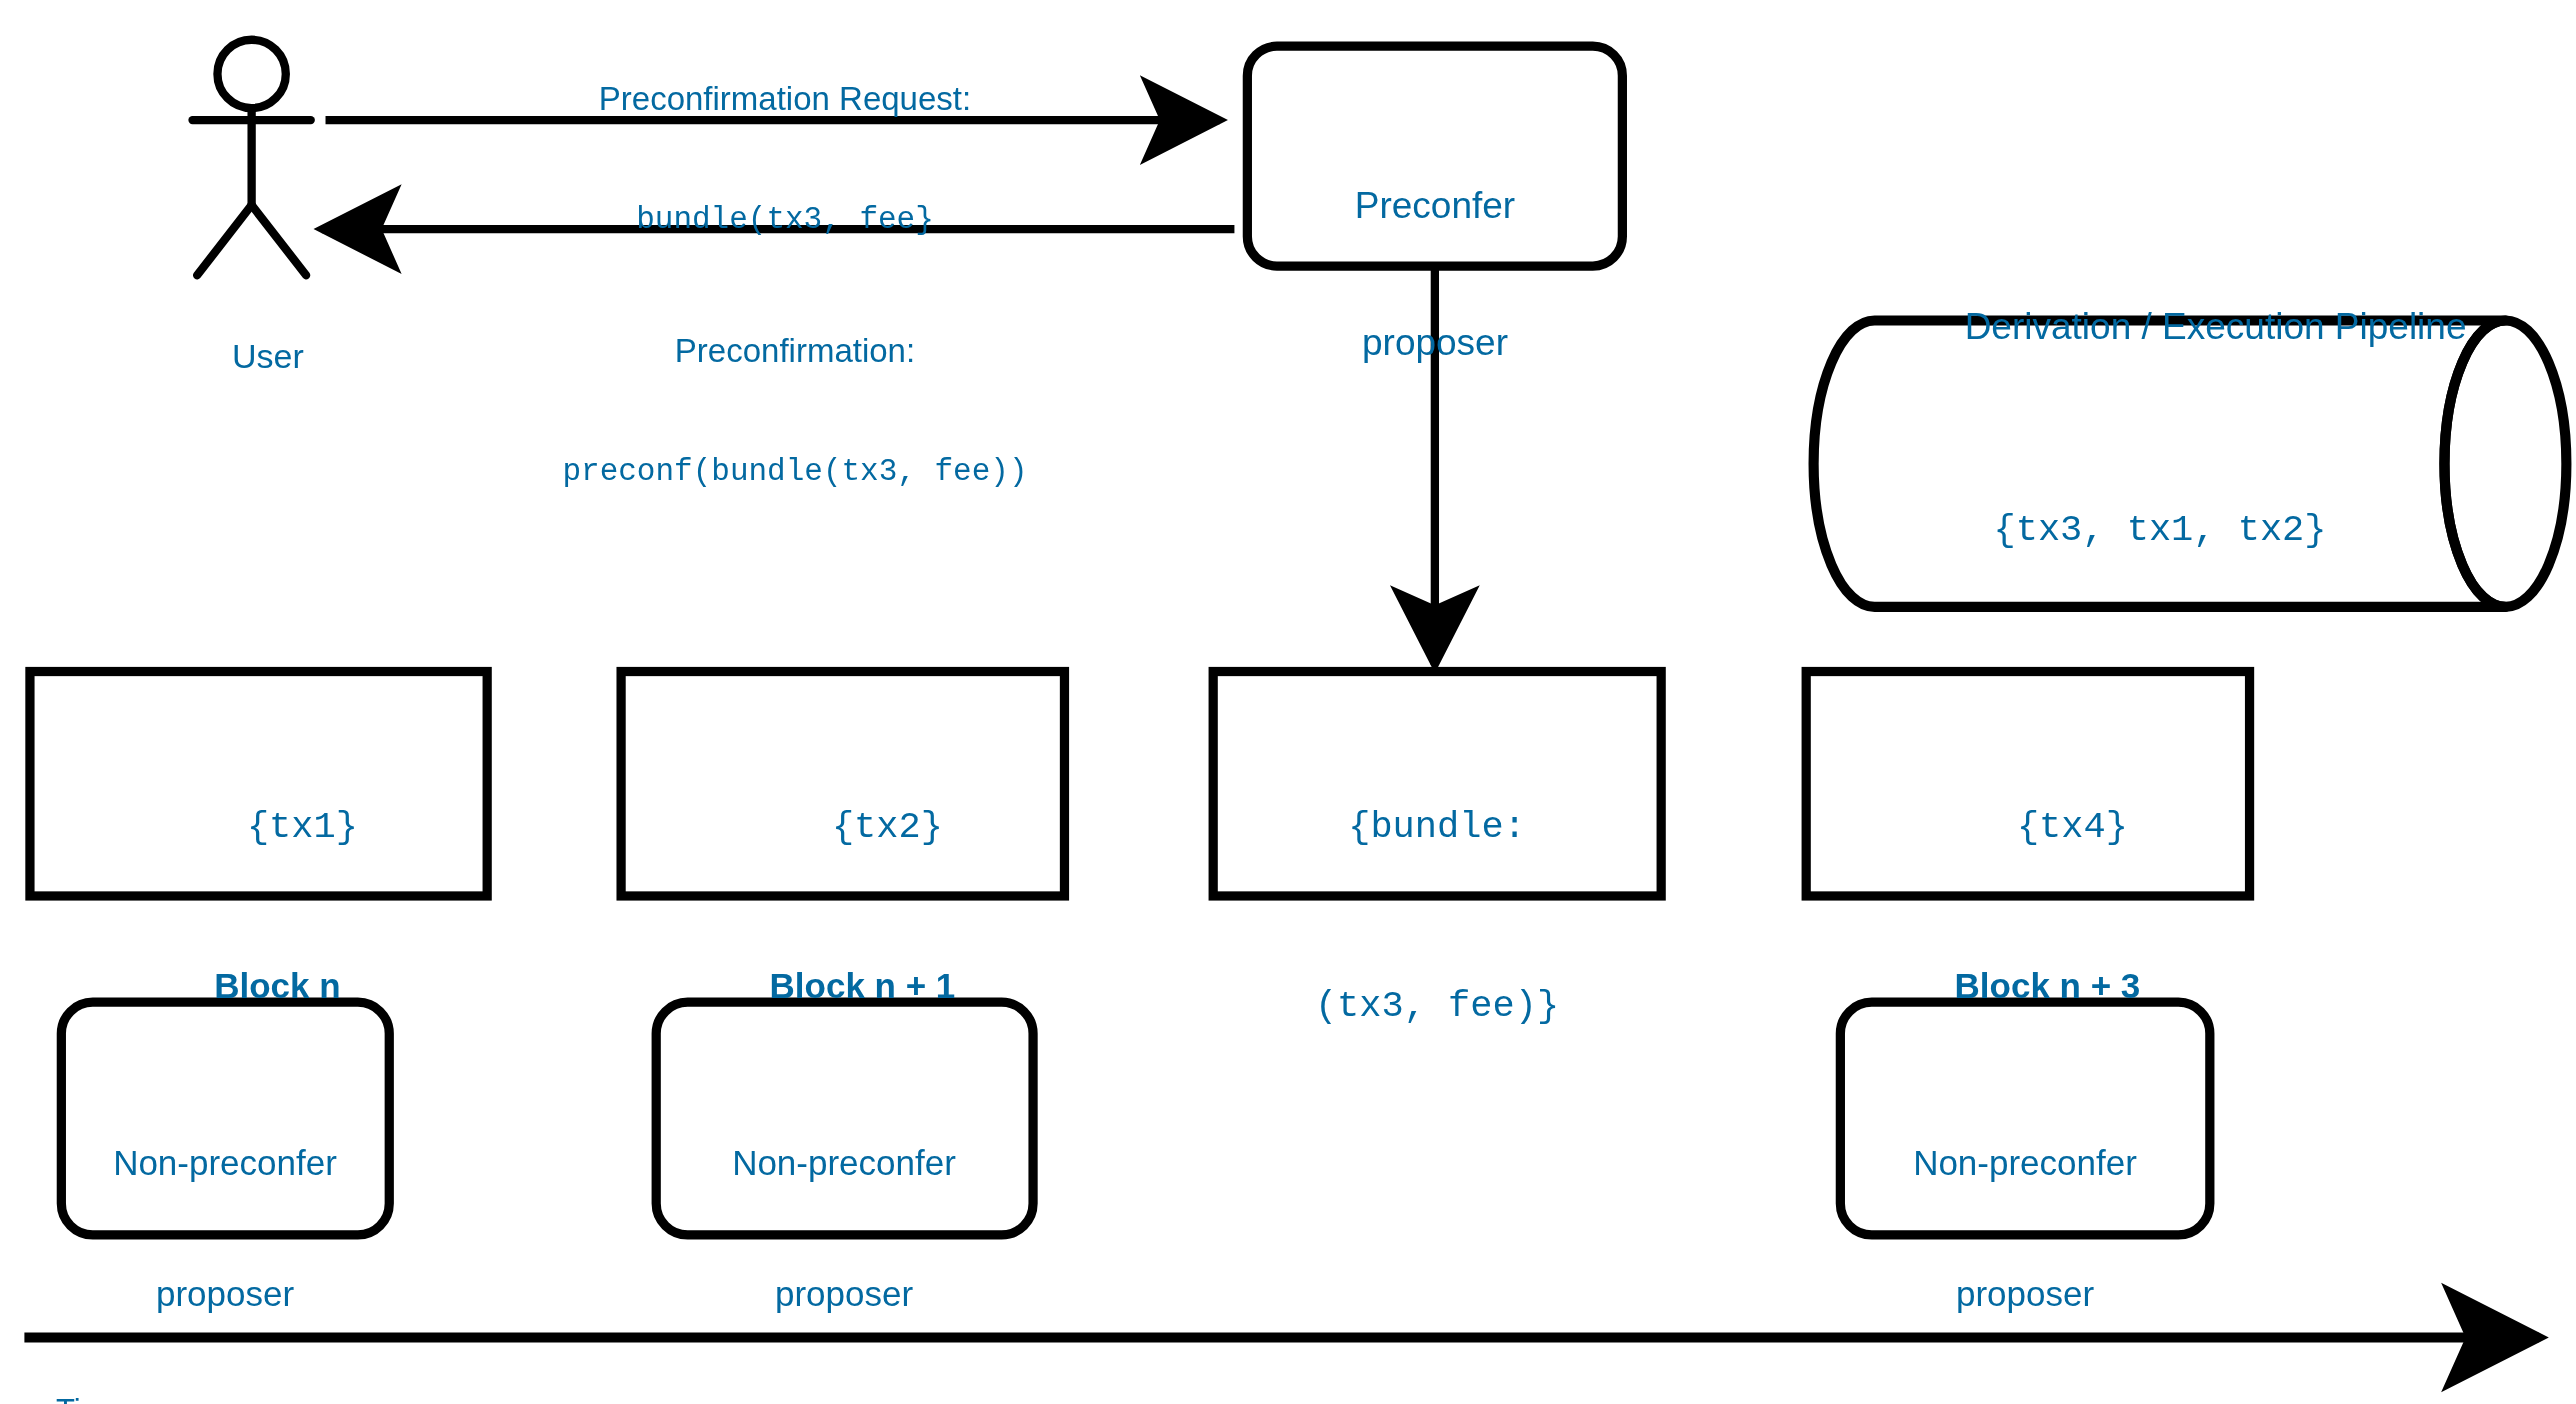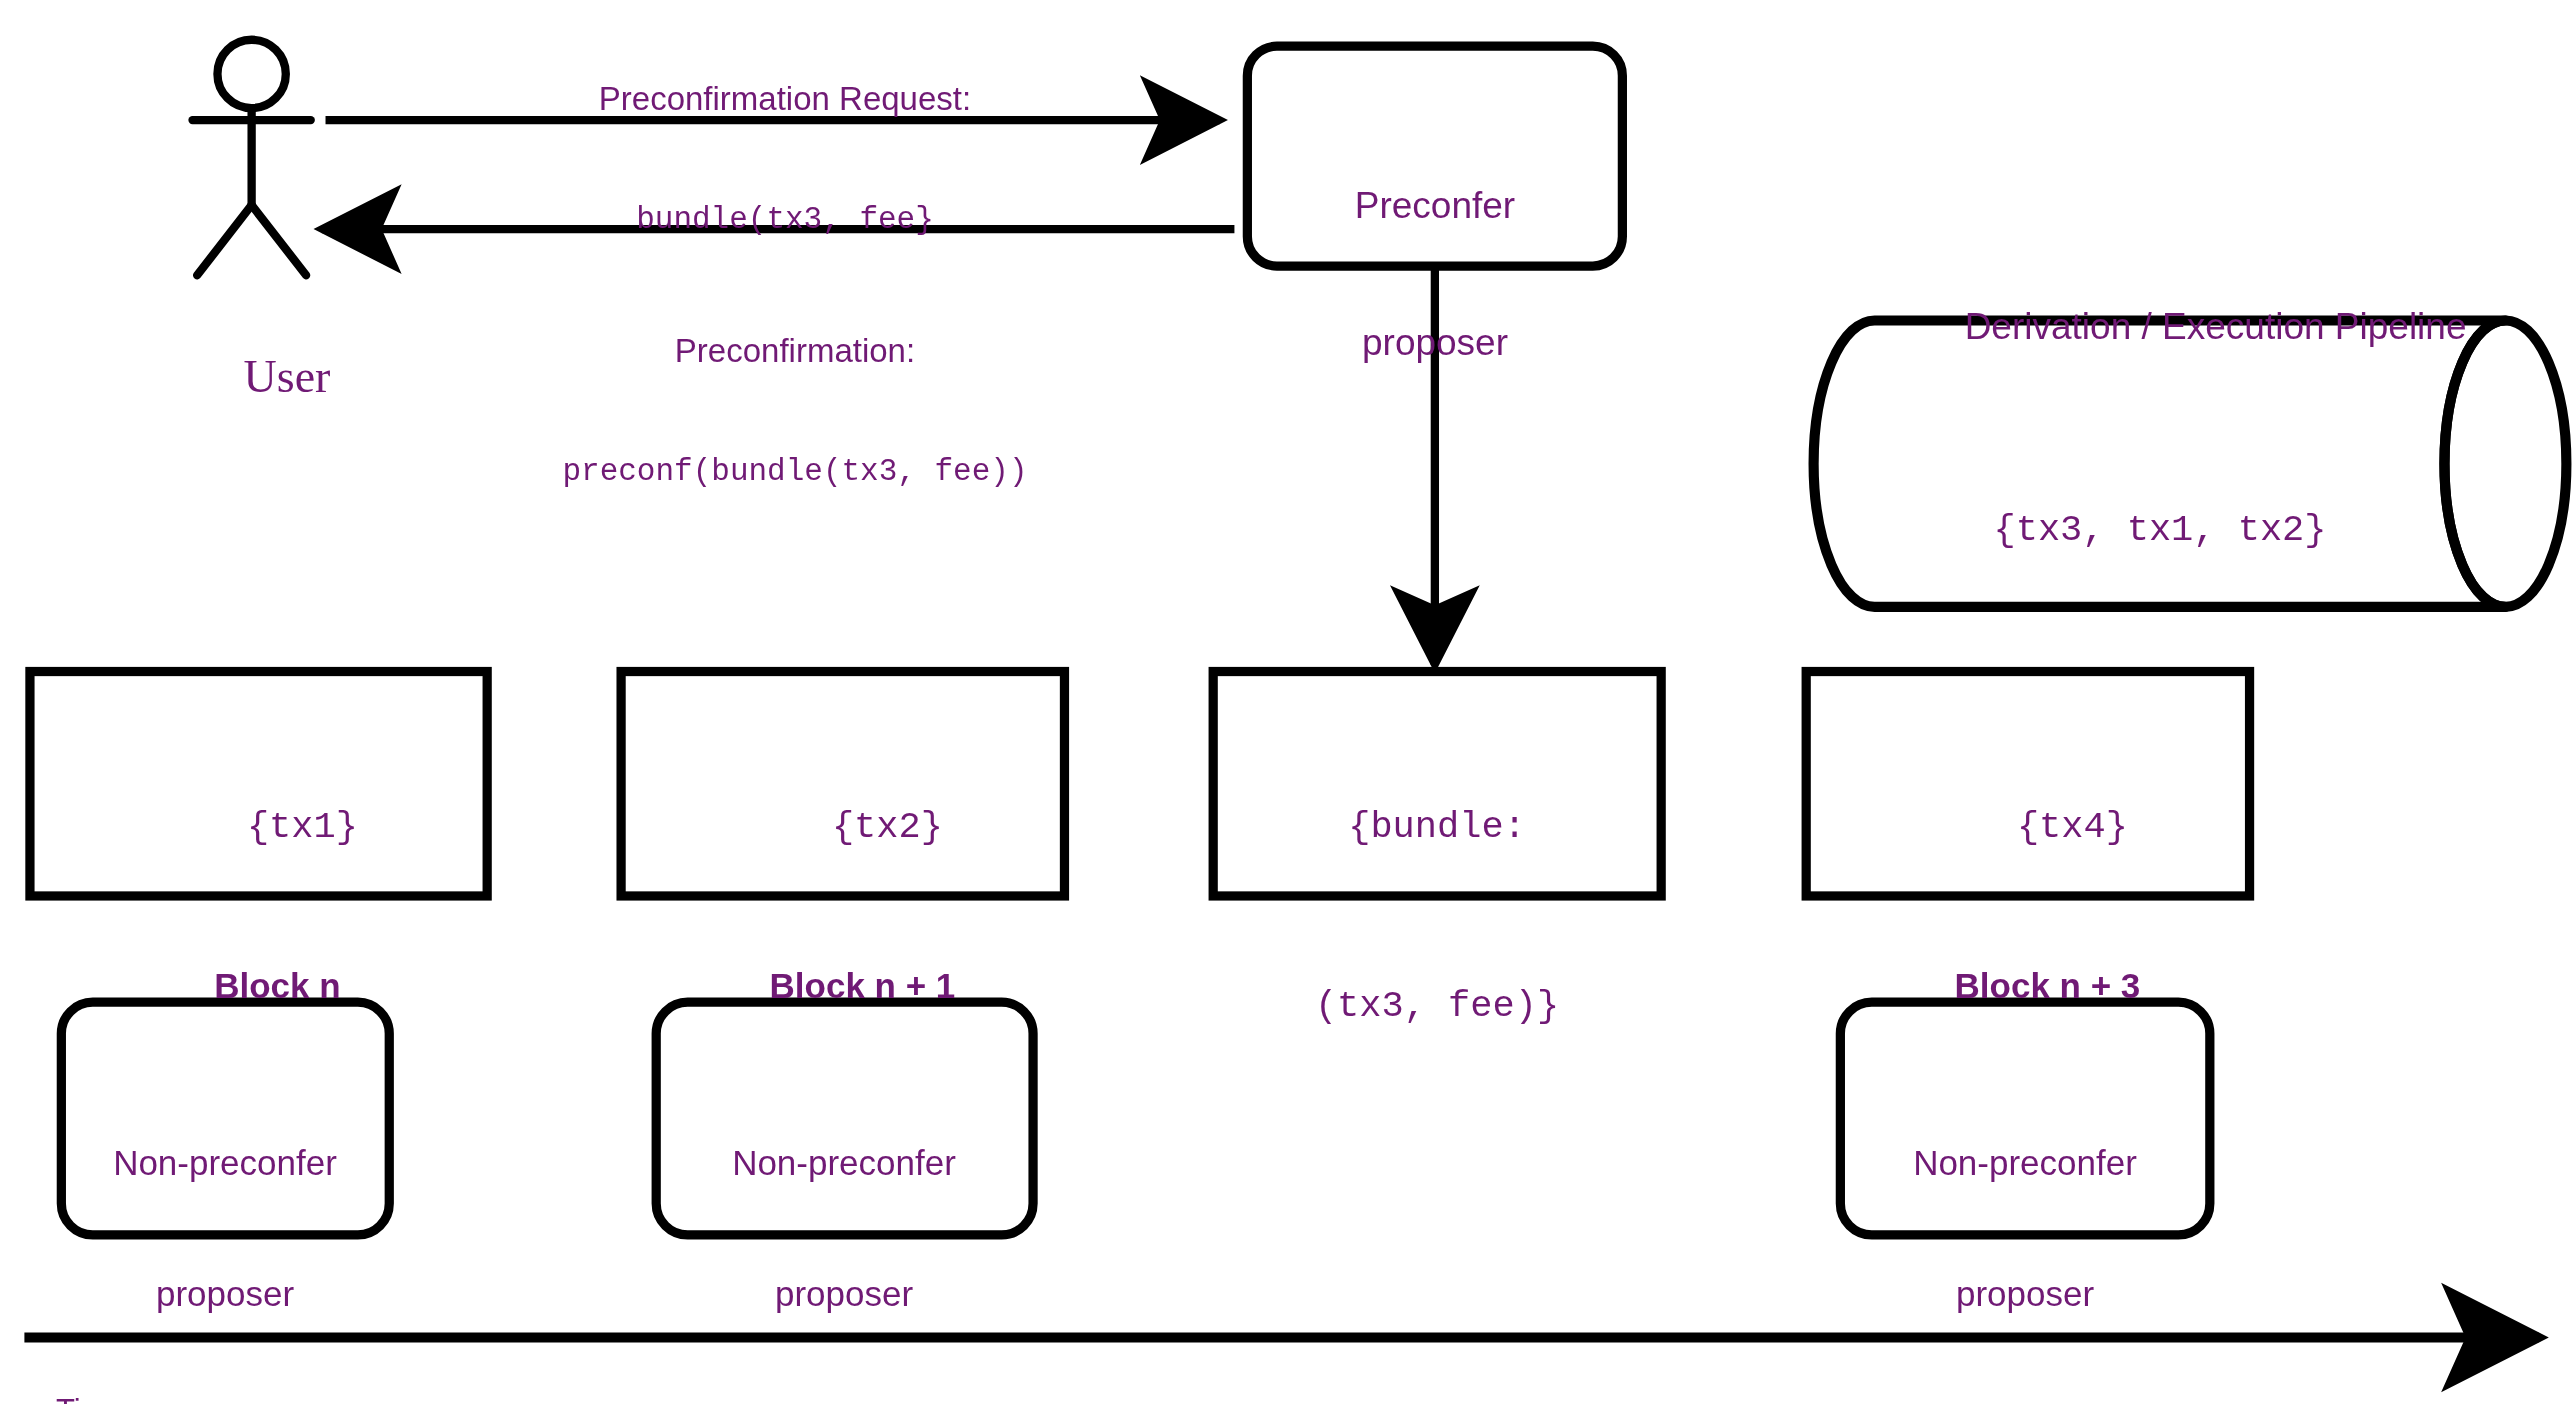--- a/index.html
+++ b/index.html
@@ -19,21 +19,21 @@
   }
   #art {
     position: absolute;
     left: 0;
     top: 0;
     width: 2576px;
     height: 1404px;
   }
   .lbl {
     position: absolute;
-    color: #701a75;
+    color: #0369a1;
     line-height: 1.18;
     text-align: center;
     white-space: pre;
     pointer-events: none;
   }
   .sans   { font-family: "Liberation Sans", sans-serif; }
   .mono   { font-family: Liberation Mono, monospace; }
   .bold   { font-weight: bold; }
   .ctr    { transform: translateX(-50%); }
   .left   { text-align: left; }
@@ -93,21 +93,21 @@
   <div class="lbl sans ctr" style="left:785px; top:1.8px; width:758px; font-size:33px;">
     <div>Preconfirmation Request:</div>
     <div class="mono" style="font-size:31px; margin-top:5.5px;">bundle(tx3, fee}</div>
   </div>
 
   <div class="lbl sans ctr" style="left:795px; top:254px; width:832px; font-size:33px;">
     <div>Preconfirmation:</div>
     <div class="mono" style="font-size:31px; margin-top:5.5px;text-align:center;">preconf(bundle(tx3, fee))</div>
   </div>
 
-  <div class="lbl sans ctr" style="left:264px; top:296px; width:277px; font-size:46px;font-family:Liberation Serif, serif;">
+  <div class="lbl sans ctr" style="left:249px; top:296px; width:277px; font-size:34px;">
     <span>User</span>
   </div>
 
   <div class="lbl sans ctr" style="left:1435px; top:97px; width:370px; font-size:37px;">
     <div>Preconfer</div>
     <div style="margin-top:5.5px;">proposer</div>
   </div>
 
   <div class="lbl sans ctr" style="left:2195px; top:261px; width:739px; font-size:37px;">
     <span>Derivation / Execution Pipeline</span>

